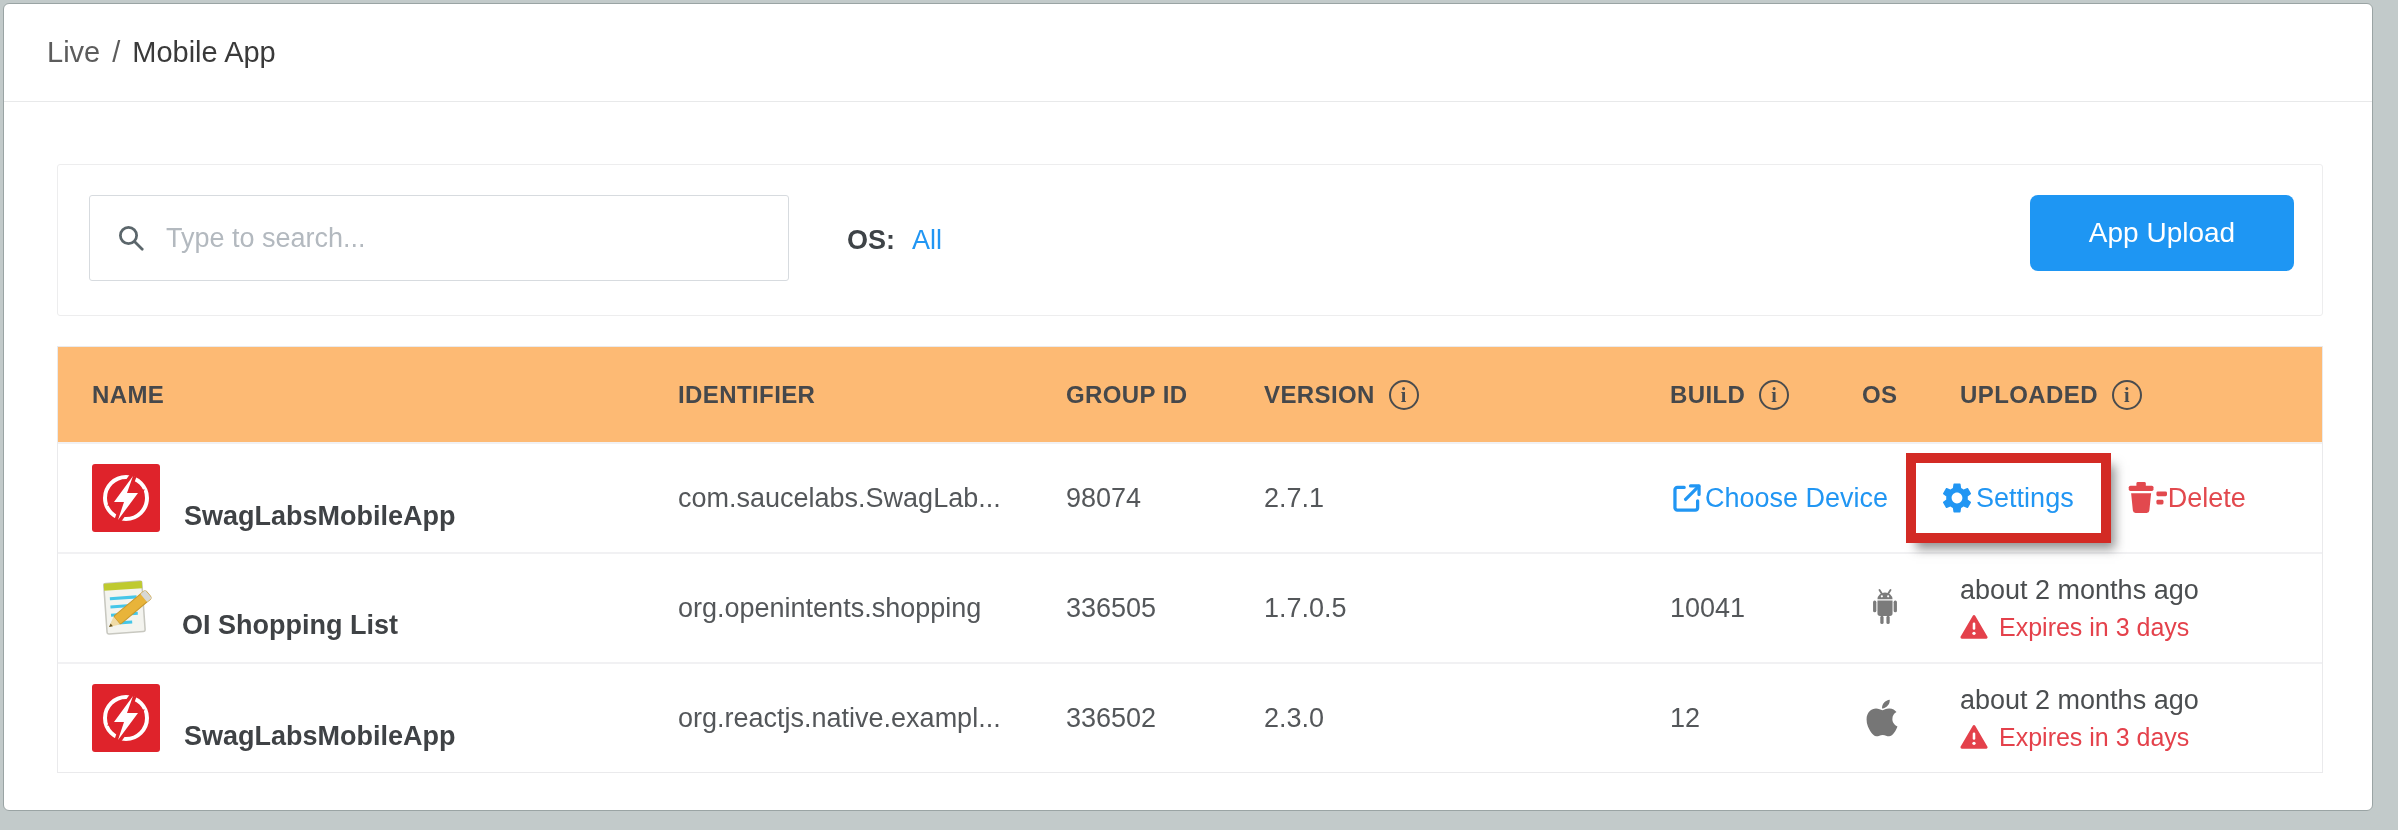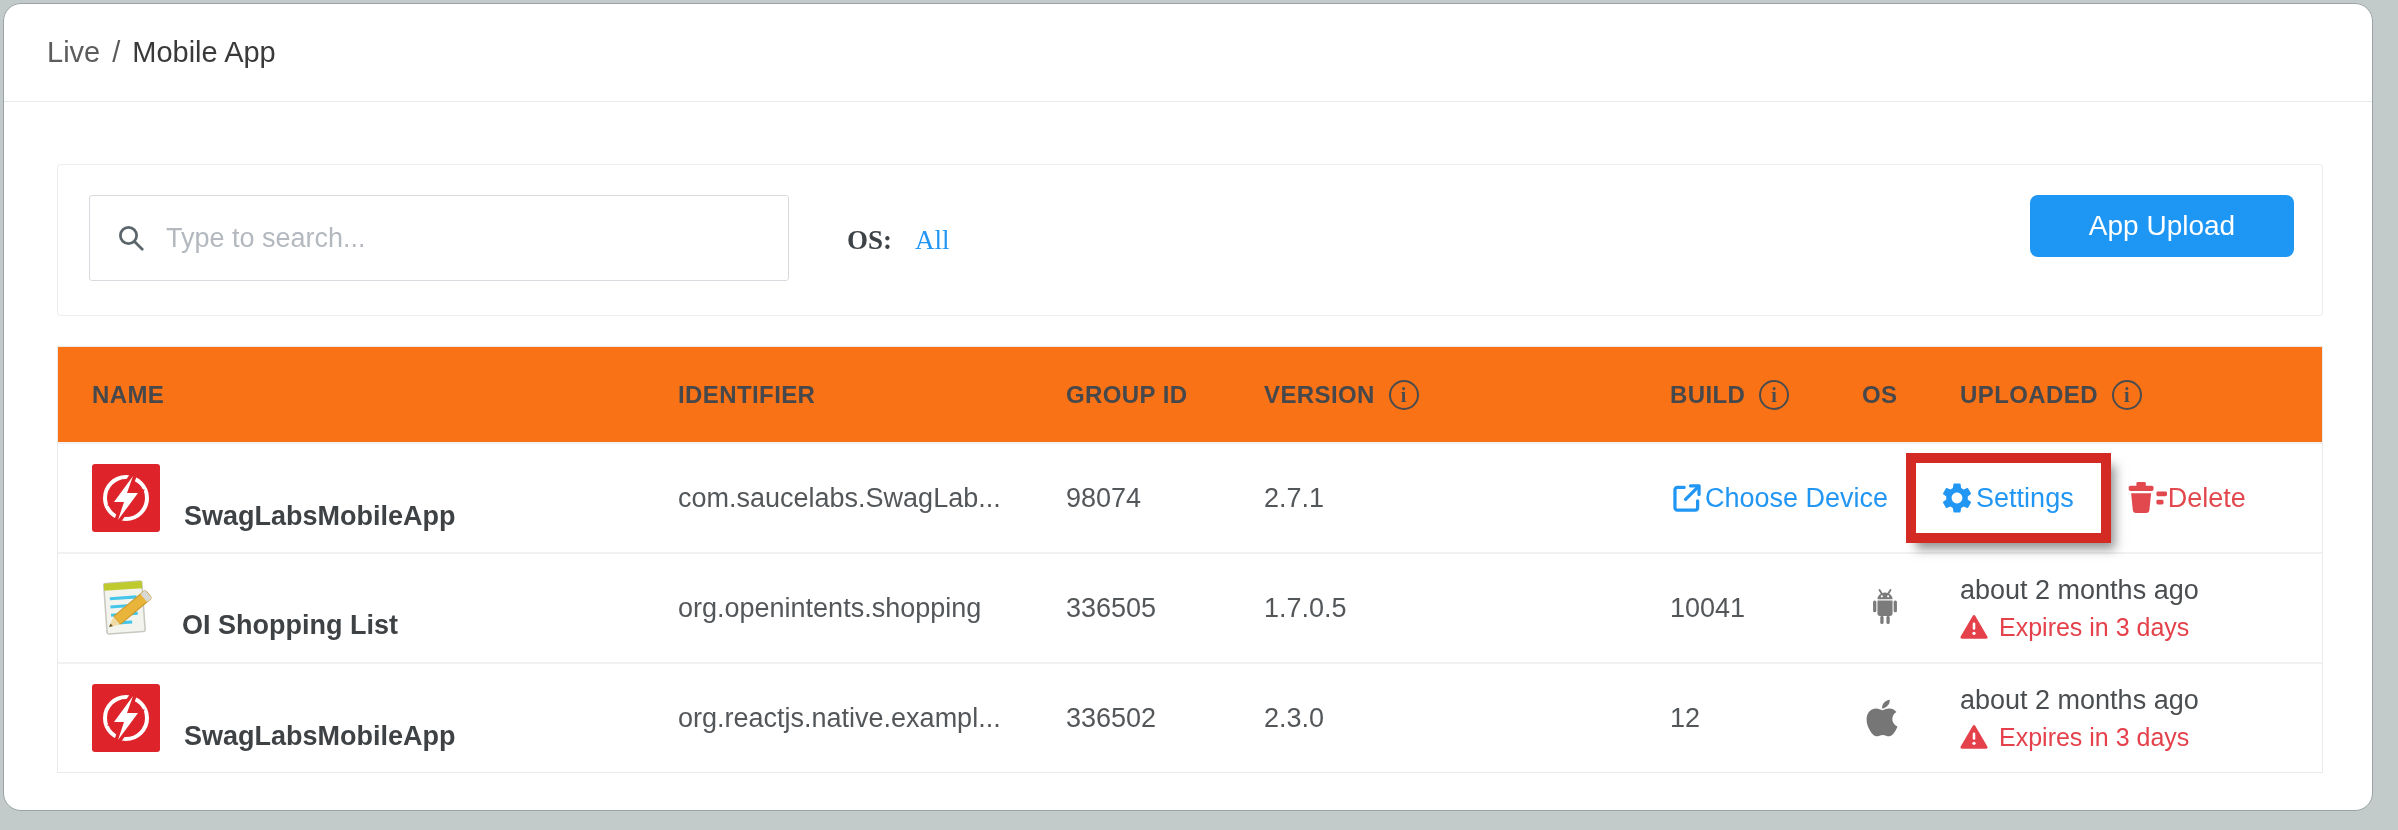--- a/index.html
+++ b/index.html
@@ -9,21 +9,21 @@
     font-family: "Liberation Sans", sans-serif;
     position: relative;
     overflow: hidden;
   }
   .window {
     position: absolute;
     left: 3px; top: 3px;
     width: 2370px; height: 808px;
     background: #ffffff;
     border: 1px solid #9aa4a4;
-    border-radius: 18px;
+    border-radius: 6px;
     overflow: hidden;
   }
   
   .page-header {
     height: 98px;
     border-bottom: 1px solid #e8e9ea;
     display: flex; align-items: center;
     padding-left: 43px;
     font-size: 29px;
     color: #5c5c5c;
@@ -56,30 +56,29 @@
     margin-left: 20px;
     font-size: 27px;
     color: #1d4ed8;
     font-family: "Liberation Sans", sans-serif;
     background: transparent;
   }
   .search-input::placeholder { color: #b3b9bf; opacity: 1; }
   .os-filter {
     position: absolute;
     left: 789px; top: 0; height: 100%;
-    display: flex; align-items: center; gap: 23px;
+    display: flex; align-items: center; gap: 17px;
     font-size: 27px;
-    font-family: Liberation Serif, serif;
   }
   .os-filter .os-label { color: #3e4347; font-weight: 700; }
   .os-filter .os-value { color: #2196f3; cursor: pointer; }
   .upload-btn {
     position: absolute;
     right: 28px; top: 30px;
-    width: 264px; height: 62px;
+    width: 264px; height: 76px;
     background: #1e96f3;
     border: none; border-radius: 8px;
     color: #fff; font-size: 28px;
     font-family: "Liberation Sans", sans-serif;
     display: flex; align-items: center; justify-content: center;
     cursor: pointer;
   }
 
   
   .table-panel {
@@ -89,21 +88,21 @@
     border: 1px solid #eaeaec;
     background: #fff;
   }
   .trow {
     display: grid;
     grid-template-columns: 620px 388px 198px 406px 192px 98px 1fr;
     align-items: center;
   }
   .thead {
     height: 95px;
-    background: #f97316;
+    background: #fdba74;
     font-size: 24px; font-weight: 700;
     color: #46484b; letter-spacing: 0.4px;
   }
   .th { display: flex; align-items: center; gap: 14px; }
   .th:first-child { padding-left: 34px; }
   .info-icon {
     width: 30px; height: 30px;
     border: 2px solid #4a4c4e; border-radius: 50%;
     display: inline-flex; align-items: center; justify-content: center;
     font-family: "Liberation Serif", serif;

